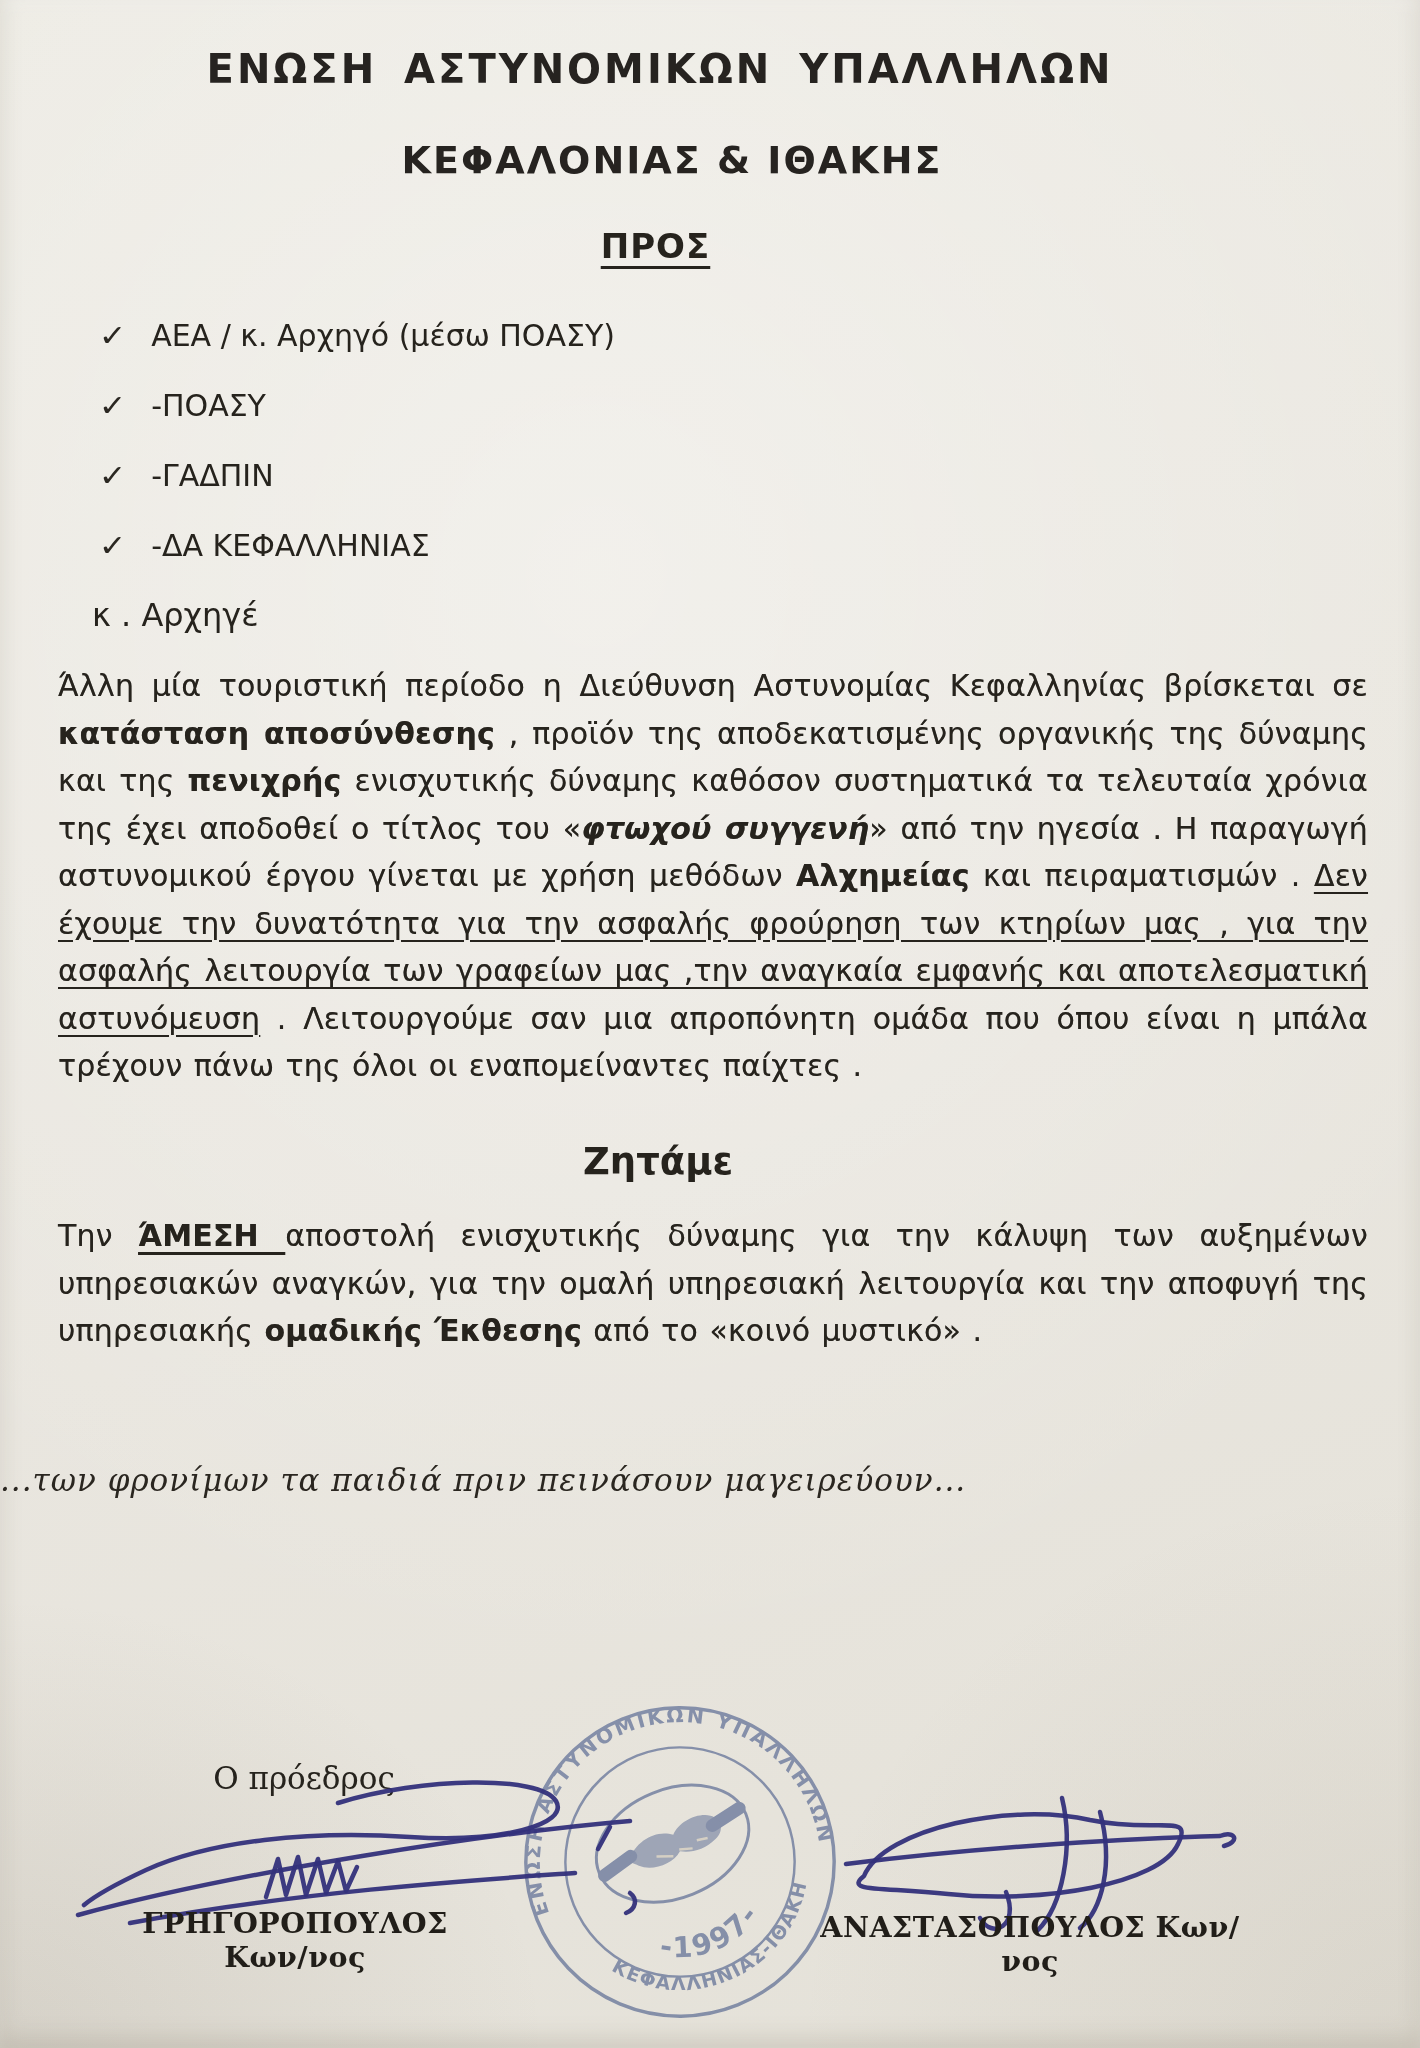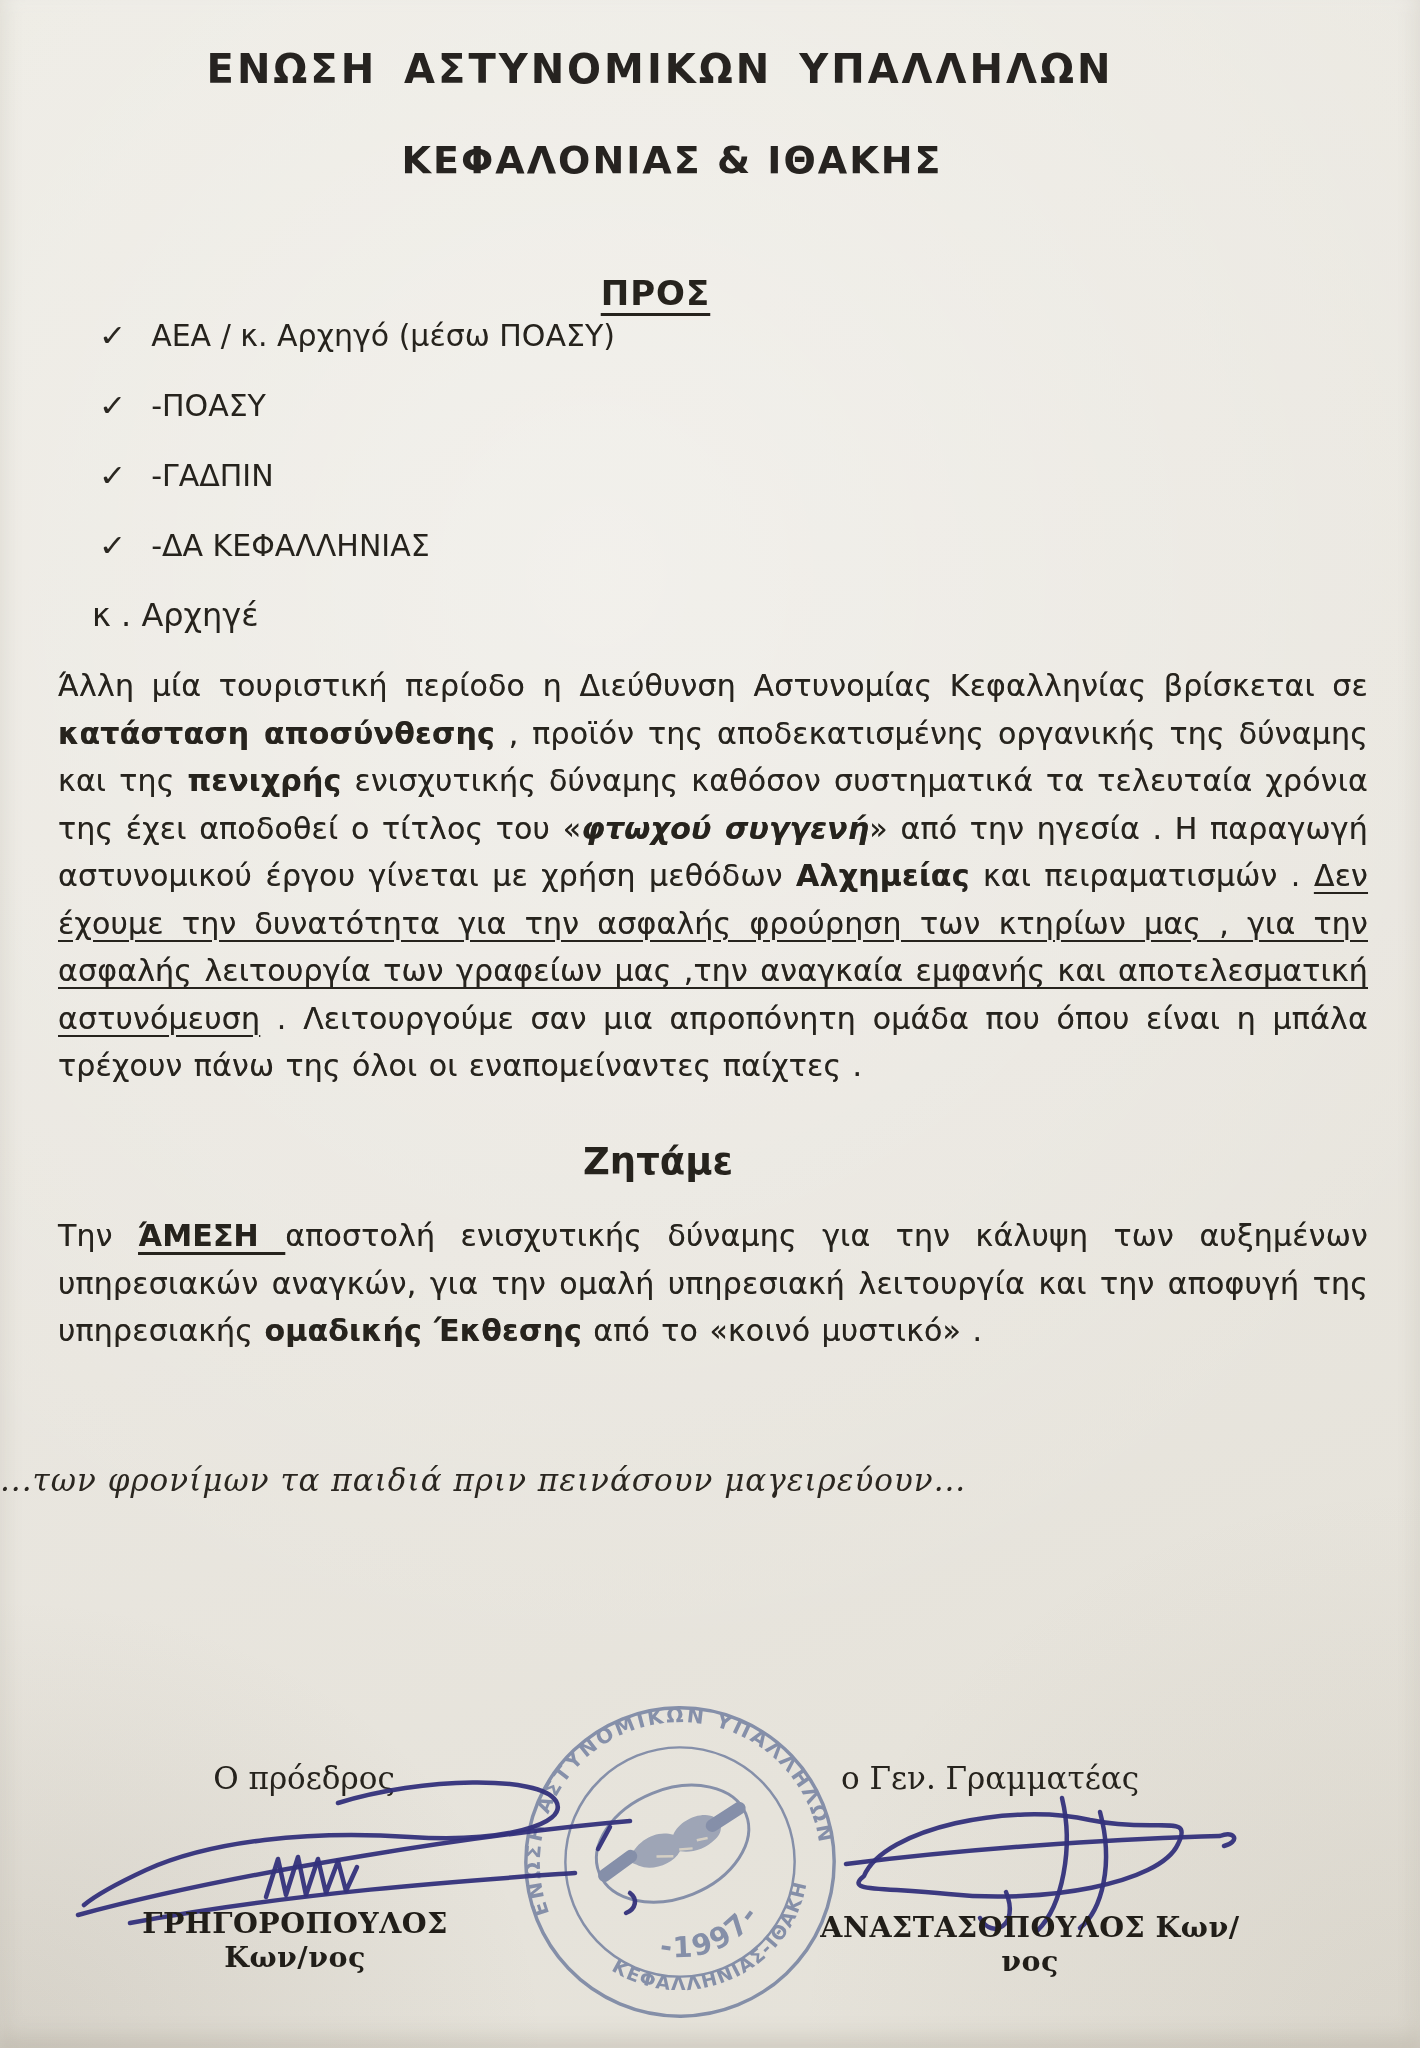--- a/index.html
+++ b/index.html
@@ -12,21 +12,21 @@
       linear-gradient(160deg,#edebe4 0%, #e9e6df 55%, #e4e1d8 100%);
     box-shadow: inset 0 -10px 22px rgba(110,98,80,.18), inset 0 6px 14px rgba(255,255,255,.25);
     font-family:"DejaVu Sans","Liberation Sans",sans-serif;
     color:#26231d;
   }
   .abs{position:absolute;}
   
   .lh1{top:46px;left:0;width:1320px;text-align:center;font-size:40px;font-weight:bold;letter-spacing:3px;word-spacing:10px;color:#262320;}
   .lh2{top:138px;left:0;width:1344px;text-align:center;font-size:38px;font-weight:bold;letter-spacing:2px;color:#262320;}
   .pros{top:226px;left:0;width:1311px;text-align:center;font-size:34px;font-weight:bold;letter-spacing:1px;
-        text-decoration:underline;text-decoration-thickness:3px;text-underline-offset:8px;margin-top:47px;}
+        text-decoration:underline;text-decoration-thickness:3px;text-underline-offset:8px;}
   
   .recipients{top:300px;left:100px;width:800px;}
   .recipient{display:flex;align-items:center;height:70px;font-size:30px;}
   .check{font-size:30px;margin-right:26px;color:#2b2822;transform:scaleX(1.1);}
   
   .salutation{top:596px;left:92px;font-size:32px;}
   .bodyp{margin:0;text-align:justify;font-size:30px;line-height:47.5px;letter-spacing:.2px;word-spacing:1.5px;
          text-shadow:0 0 .6px rgba(38,35,29,.55);}
   .p1{top:662px;left:58px;width:1310px;height:478px;}
   .p2{top:1212px;left:58px;width:1310px;height:150px;}
@@ -111,21 +111,20 @@
     <ellipse class="ring" cx="170" cy="150" rx="80" ry="55" stroke-width="3"></ellipse>
     <g>
       <path class="hand" d="M94,154 l32,-8" fill="none" stroke-width="13"></path>
       <path class="hand" d="M246,142 l-32,6" fill="none" stroke-width="13"></path>
       <path d="M124,148 c12,-14 36,-18 50,-6 c10,-10 30,-12 42,-4 c10,7 8,19 -4,24 c-14,6 -28,4 -38,-2 c-12,10 -34,8 -44,-2 c-6,-6 -8,-7 -6,-10 z" fill="#8090bb" opacity=".75"></path>
       <path d="M150,156 l16,6 M174,158 l13,4 M194,156 l11,2" stroke="#e9e6df" stroke-width="2.5" fill="none"></path>
     </g>
   </svg>
 
   <div class="abs sigtitle l">Ο πρόεδρος</div>
-  <div class="abs sigtitle r">ο Γεν. Γραμματέας</div>
 
   <svg class="abs sig sigL" width="600" height="150" viewBox="0 0 600 150">
     <path d="M268,28 C352,2 470,0 486,26 C500,50 430,68 340,62 C240,55 140,66 76,95 C48,108 26,120 14,130"></path>
     <path d="M196,122 L208,84 L216,120 L228,82 L236,120 L248,84 L256,118 L268,86 L276,116 L287,92"></path>
     <path d="M8,140 C170,96 420,58 560,46"></path>
     <path d="M60,148 C230,116 420,104 505,98"></path>
     <path d="M528,74 L540,52"></path>
     <path d="M560,118 C568,124 566,134 556,138"></path>
   </svg>
 

